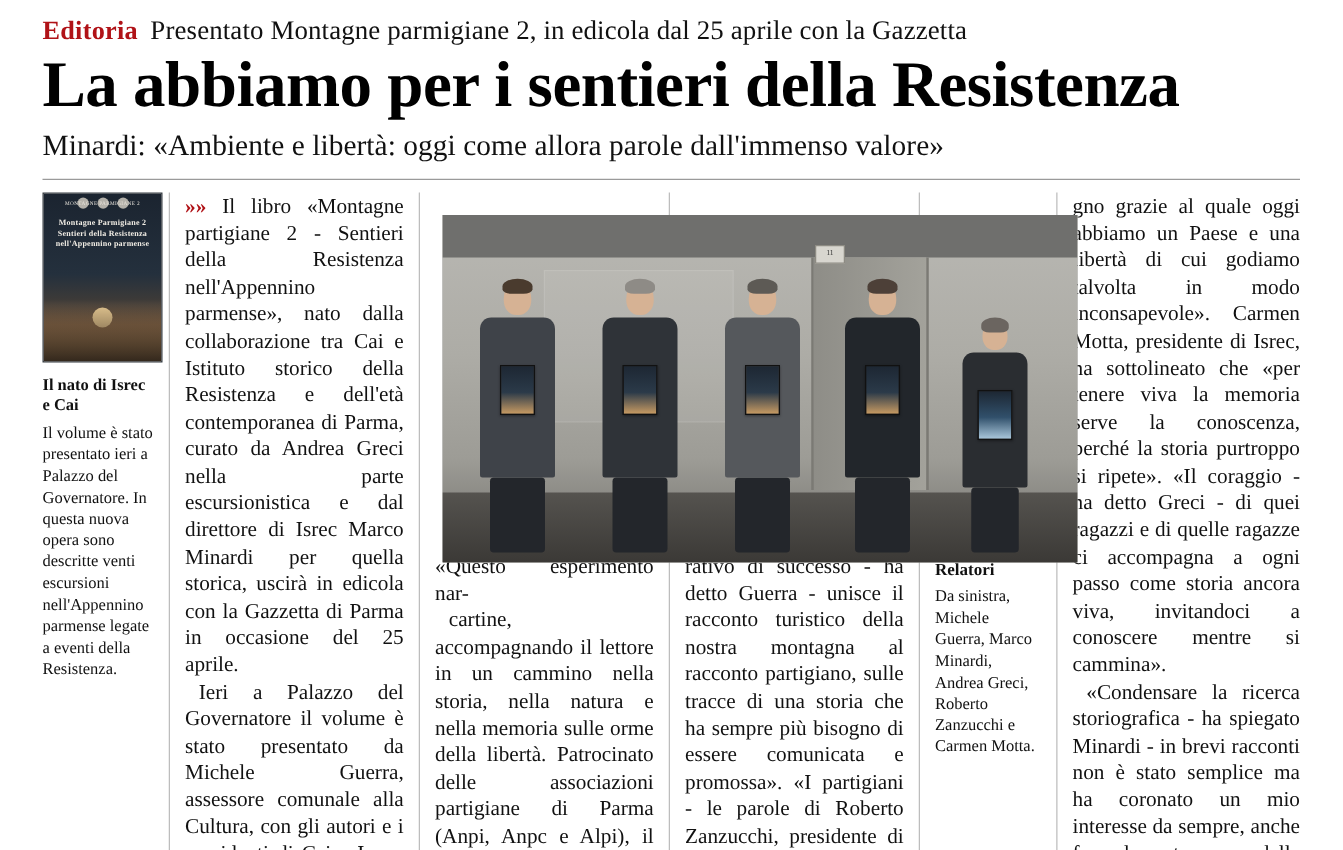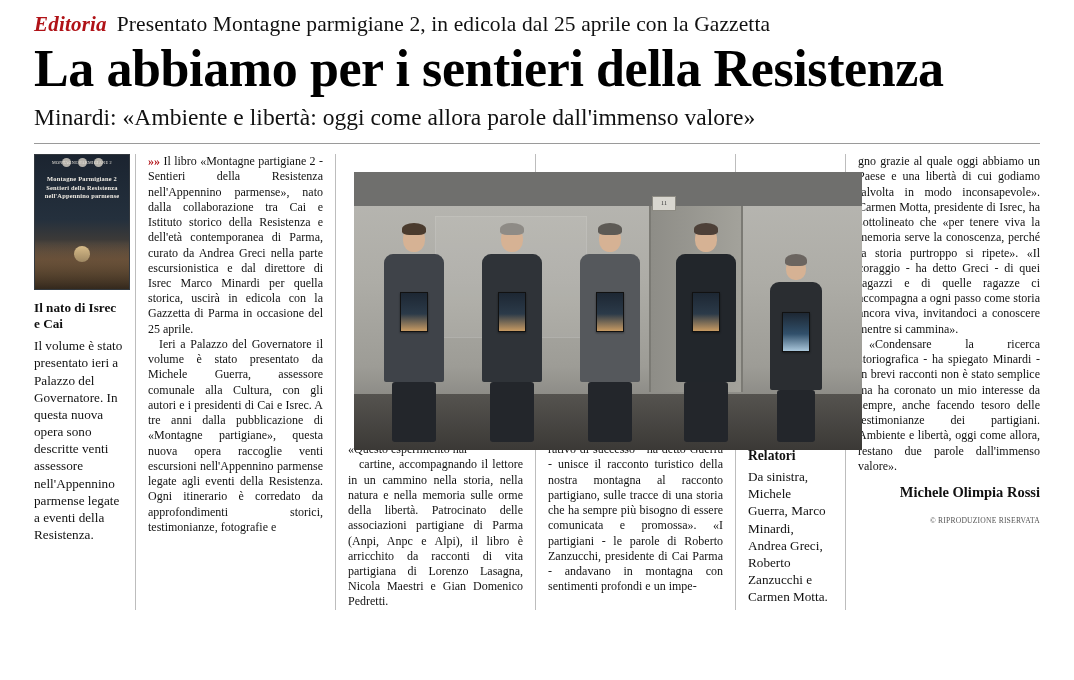--- a/index.html
+++ b/index.html
@@ -27,21 +27,20 @@
     display: flex;
     align-items: baseline;
     gap: 10px;
     padding: 12px 34px 0 34px;
   }
   .kicker-label {
     color: #b01217;
     font-weight: bold;
     font-size: 21px;
     letter-spacing: 0.2px;
-    font-style: italic;
   }
   .kicker-text {
     font-size: 21.5px;
     color: #111;
     letter-spacing: 0.1px;
   }
   .headline {
     padding: 4px 34px 0 34px;
     font-size: 52px;
     font-weight: bold;
@@ -79,21 +78,21 @@
   
   .col-1 { width: 101px; padding-right: 10px; }
   .col-2 { width: 200px; padding: 0 12px; }
   .col-3 { width: 200px; padding: 0 12px; }
   .col-4 { width: 200px; padding: 0 12px; }
   .col-5 { width: 110px; padding: 0 12px; }
   .col-6 { width: 195px; padding-left: 12px; }
 
   p.t {
     margin: 0 0 0 0;
-    font-size: 12px;
+    font-size: 17px;
     line-height: 1.27;
     text-align: justify;
     text-justify: inter-word;
     hyphens: auto;
     color: #111;
   }
   p.t + p.t { text-indent: 11px; }
 
   
   .cover {
@@ -306,21 +305,21 @@
             <span></span>
           </div>
         <div class="cv-top">MONTAGNE PARMIGIANE 2</div>
         <div class="cv-title">Montagne Parmigiane 2
 Sentieri della Resistenza
 nell'Appennino parmense</div>
         <div class="cv-sun"></div>
         <div class="cv-ridge"></div>
       </div>
       <div class="cap-title">Il nato di Isrec e Cai</div>
-      <div class="cap-body">Il volume è stato presentato ieri a Palazzo del Governatore. In questa nuova opera sono descritte venti assessore nell'Appennino parmense legate a eventi della Resistenza.</div>
+      <div class="cap-body">Il volume è stato presentato ieri a Palazzo del Governatore. In questa nuova opera sono descritte venti escursioni nell'Appennino parmense legate a eventi della Resistenza.</div>
     </div>
 
     <div class="col col-2 col-sep">
       <p class="t"><span style="color:#b01217;font-weight:bold;">»»</span> <span>Il libro «Montagne partigiane 2 - Sentieri della Resistenza nell'Appennino parmense», nato dalla collaborazione tra Cai e Istituto storico della Resistenza e dell'età contemporanea di Parma, curato da Andrea Greci nella parte escursionistica e dal direttore di Isrec Marco Minardi per quella storica, uscirà in edicola con la Gazzetta di Parma in occasione del 25 aprile.</span></p>
       <p class="t">Ieri a Palazzo del Governatore il volume è stato presentato da Michele Guerra, assessore comunale alla Cultura, con gli autori e i presidenti di Cai e Isrec. A tre anni dalla pubblicazione di «Montagne partigiane», questa nuova opera raccoglie venti escursioni nell'Appennino parmense legate agli eventi della Resistenza. Ogni itinerario è corredato da approfondimenti storici, testimonianze, fotografie e</p>
     </div>
 
     <div class="col col-3 col-sep">
       <div style="height:288px"></div>
       <p class="t">«Questo esperimento nar-</p>

